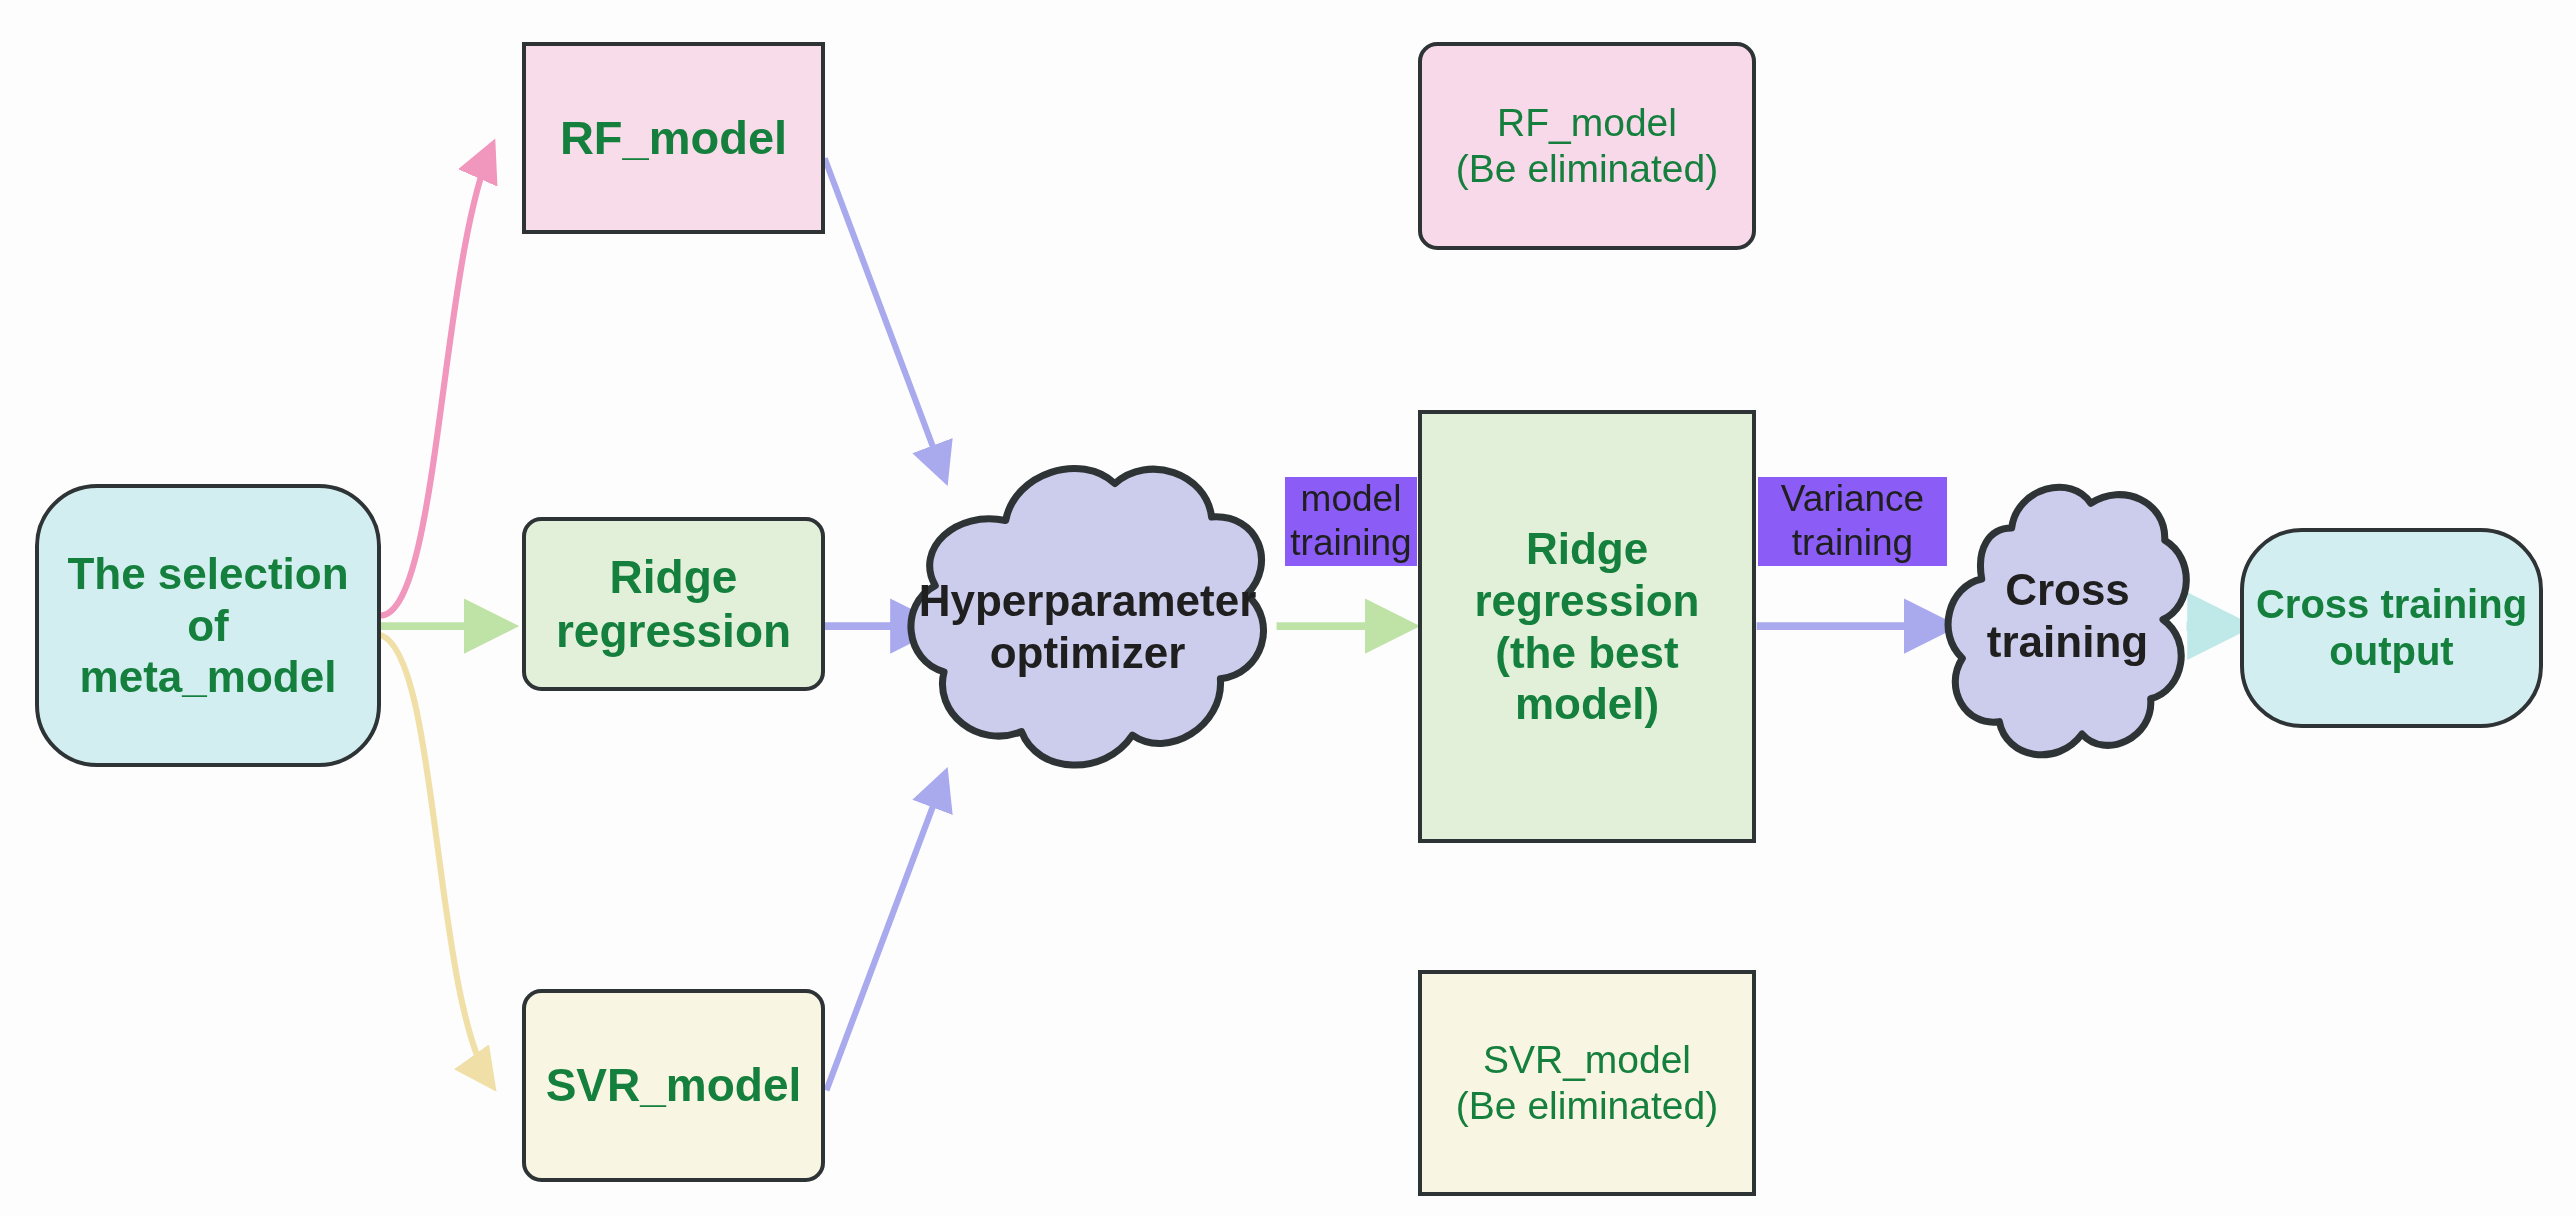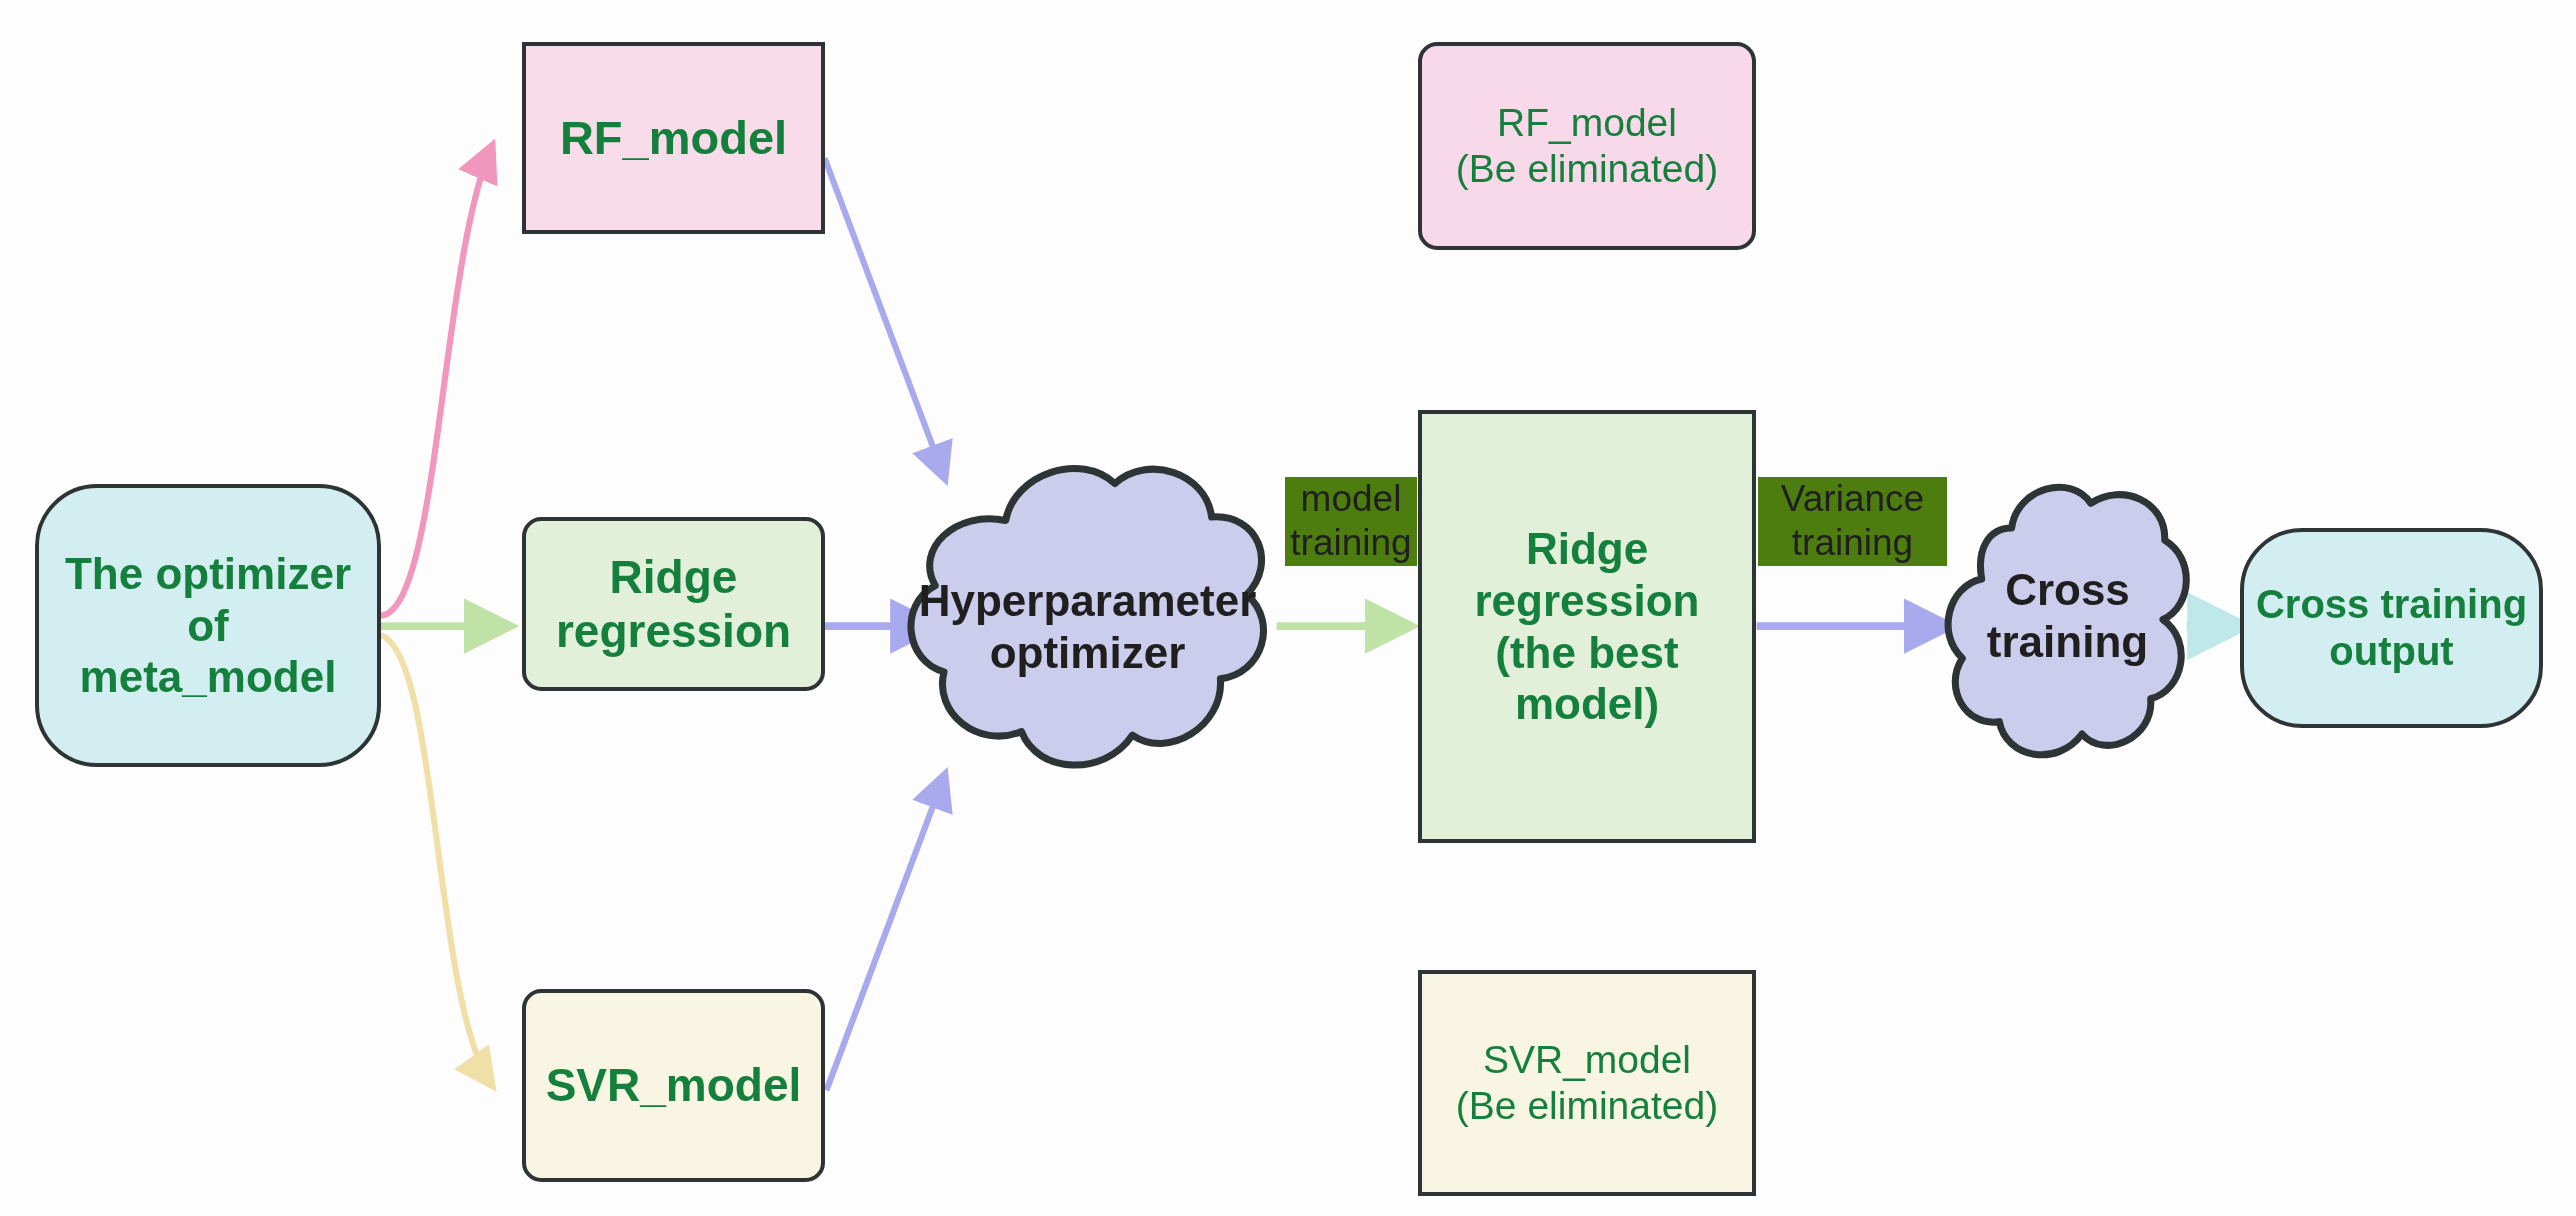--- a/index.html
+++ b/index.html
@@ -61,21 +61,21 @@
     color: #1f1f1f;
     font-weight: 700;
     line-height: 1.18;
     white-space: pre-line;
   }
   .edge-label {
     position: absolute;
     z-index: 6;
     text-align: center;
     color: #1f1f1f;
-    background: #4d7c0f;
+    background: #8b5cf6;
     line-height: 1.2;
     white-space: pre-line;
     font-weight: 400;
   }
 </style>
 </head>
 <body>
 
 <div id="canvas">
 
@@ -110,21 +110,21 @@
 
     <path d="M 940 1240 L 1075 880" fill="none" stroke="#a9a9ee" stroke-width="7" marker-end="url(#ah-blue)"></path>
 
     <path d="M 1452 712 L 1605 712" fill="none" stroke="#bfe3a6" stroke-width="9" marker-end="url(#ah-green)"></path>
 
     <path d="M 1998 712 L 2218 712" fill="none" stroke="#a9a9ee" stroke-width="9" marker-end="url(#ah-blue)"></path>
 
     <path d="M 2487 712 L 2552 712" fill="none" stroke="#bfe8e8" stroke-width="11" marker-end="url(#ah-cyan)"></path>
   </svg>
 
-  <div class="node stadium" style="left:35px; top:484px; width:346px; height:283px; background:#d3eef0; font-size:44px;">The optimizer
+  <div class="node stadium" style="left:35px; top:484px; width:346px; height:283px; background:#d3eef0; font-size:44px;">The selection
 of
 meta_model</div>
 
   <div class="node sharp" style="left:522px; top:42px; width:303px; height:192px; background:#f9dcea; font-size:47px;">RF_model</div>
 
   <div class="node rounded" style="left:522px; top:517px; width:303px; height:174px; background:#e2f0d9; font-size:46px;">Ridge
 regression</div>
 
   <div class="node rounded" style="left:522px; top:989px; width:303px; height:193px; background:#f9f5e3; font-size:46px;">SVR_model</div>
 

